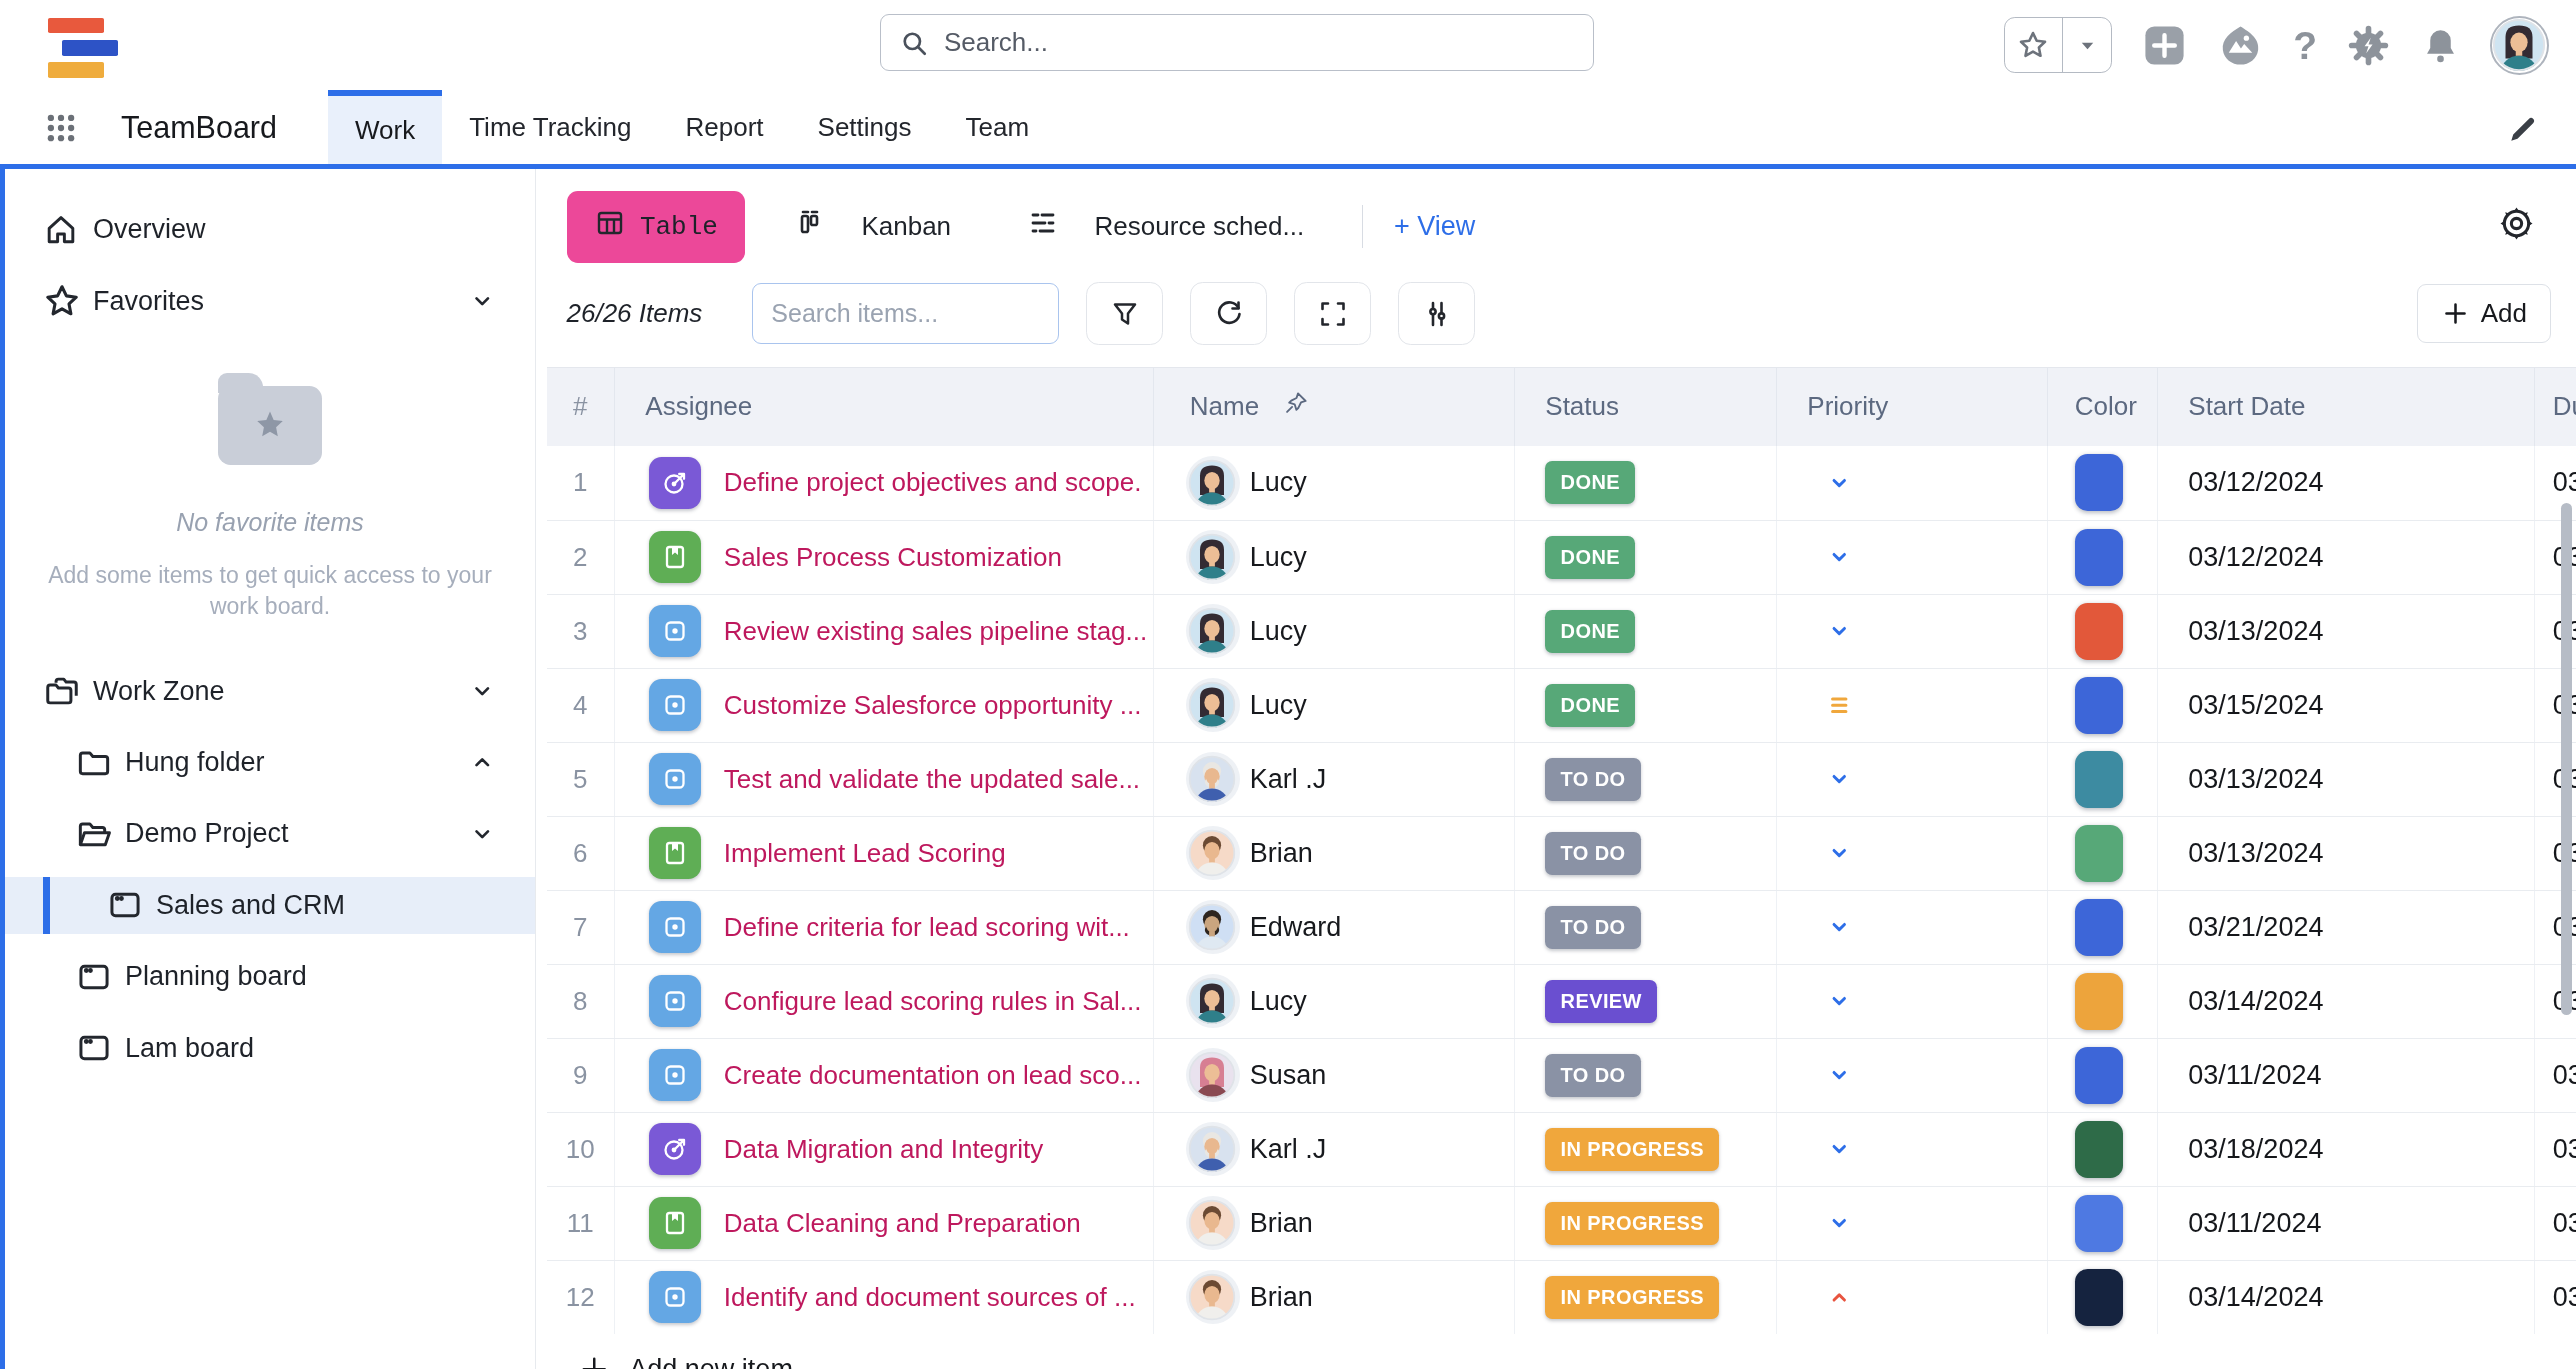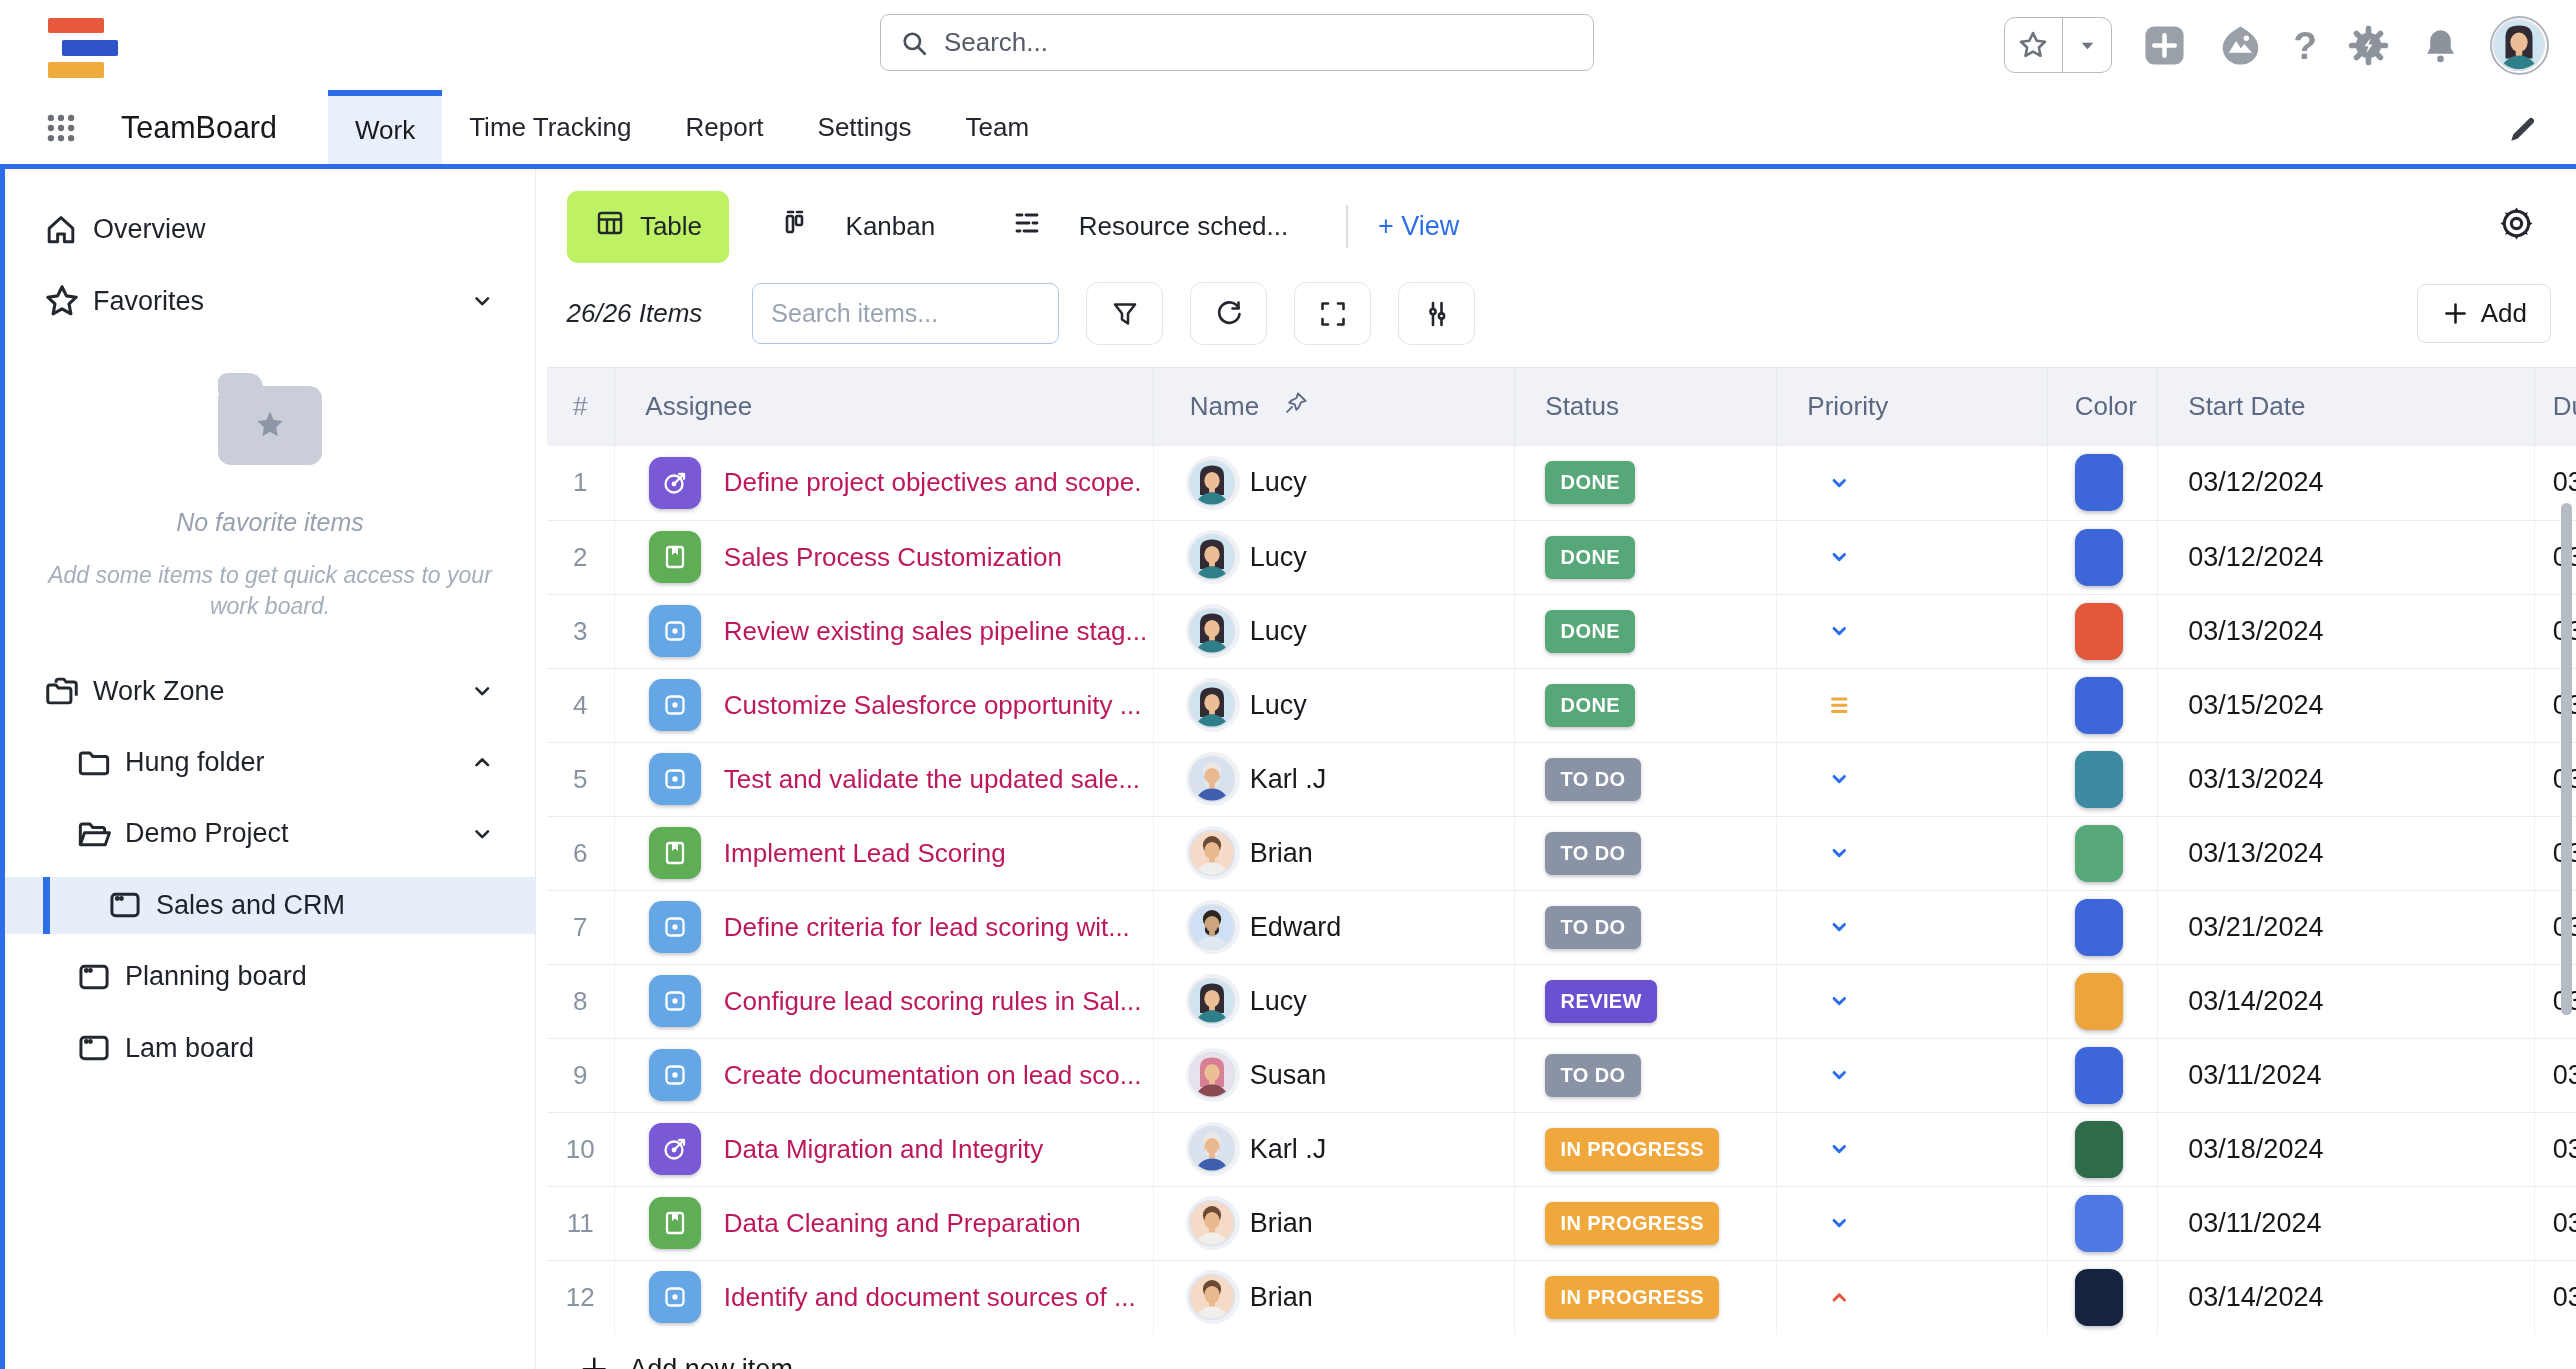--- a/index.html
+++ b/index.html
@@ -48,27 +48,27 @@
   .srow.lvl2 .sicon { left:70px; } .srow.lvl2 .slabel { left:120px; }
   .srow.selected { background:#e7eef9; }
   .srow.selected::before { content:''; position:absolute; left:38px; top:0; bottom:0; width:7.2px; background:#2d6ee8; }
   .srow.selected .sicon { left:101px; } .srow.selected .slabel { left:151px; }
 
   .fav-empty { text-align:center; padding:27px 36px 32px; margin-bottom:9px; }
   .fav-folder { position:relative; width:104px; height:79px; background:#c9ced8; border-radius:12.6px; margin:14.4px auto 43px; }
   .fav-folder::before { content:''; position:absolute; top:-12.6px; left:0; width:45px; height:20px; background:#c9ced8; border-radius:9px 14.4px 0 0; }
   .fav-folder svg { position:absolute; left:50%; top:50%; transform:translate(-50%,-50%); }
   .fav-title { font-style:italic; font-size:25px; color:#98a1b0; margin-bottom:23px; }
-  .fav-sub { font-style:italic; font-size:23px; color:#a6aebc; line-height:1.35; max-width:458px; margin:0 auto; }
+  .fav-sub { font-size:23px; color:#a6aebc; line-height:1.35; max-width:458px; margin:0 auto; }
 
   
   .main { flex:1; position:relative; overflow:hidden; }
   .viewrow { position:relative; margin:21.5px 0 0 30.5px; height:72px; display:flex; align-items:center; }
   .vtab { display:flex; align-items:center; gap:14.4px; padding:0 27px; height:72px; border-radius:10.8px; font-size:26px; color:#1e2229; cursor:pointer; }
-  .vtab.active { background:#bef264; }
+  .vtab.active { background:#ec4899;font-family:Liberation Mono, monospace; }
   .vtab + .vtab { margin-left:21.5px;gap:36px; }
   .vdivider { width:1.8px; height:43px; background:#d8dce3; margin:0 30.5px; }
   .add-view { color:#2d6ee8; font-size:27px; font-weight:500; cursor:pointer; }
   .gear-top { position:absolute; right:39px; top:12.6px; color:#23262c; }
 
   .toolbar { position:relative; margin:18px 0 0 30.5px; height:66px; display:flex; align-items:center; }
   .items-count { font-style:italic; font-size:26px; color:#1e2229; margin-right:50px; }
   .items-search { width:307px; height:61px; border:1.8px solid #a9c4ee; border-radius:9px; display:flex; align-items:center; padding:0 18px; }
   .items-search input { border:none; outline:none; width:100%; font-size:25px; color:#3c4350; font-family:"Liberation Sans", sans-serif; }
   .items-search input::placeholder { color:#9aa3b1; }

